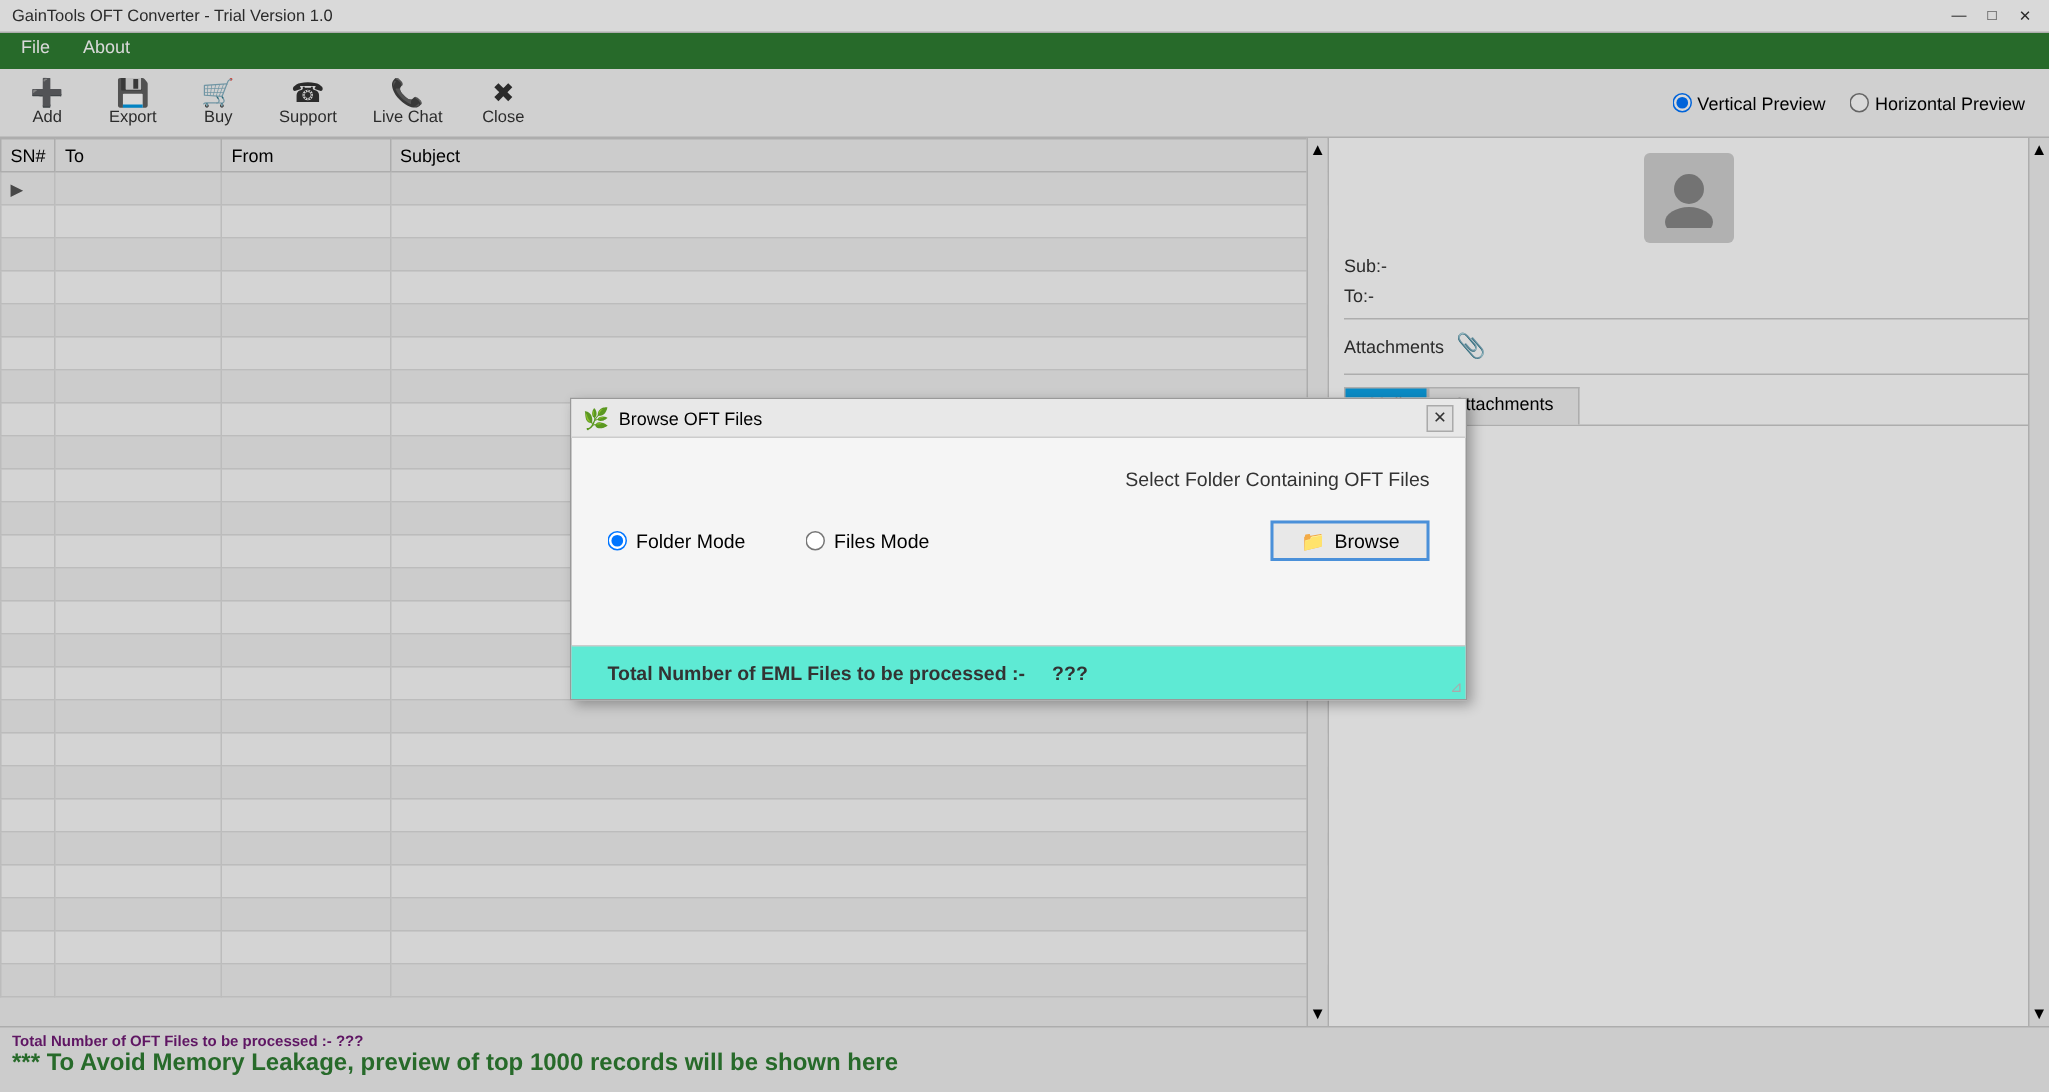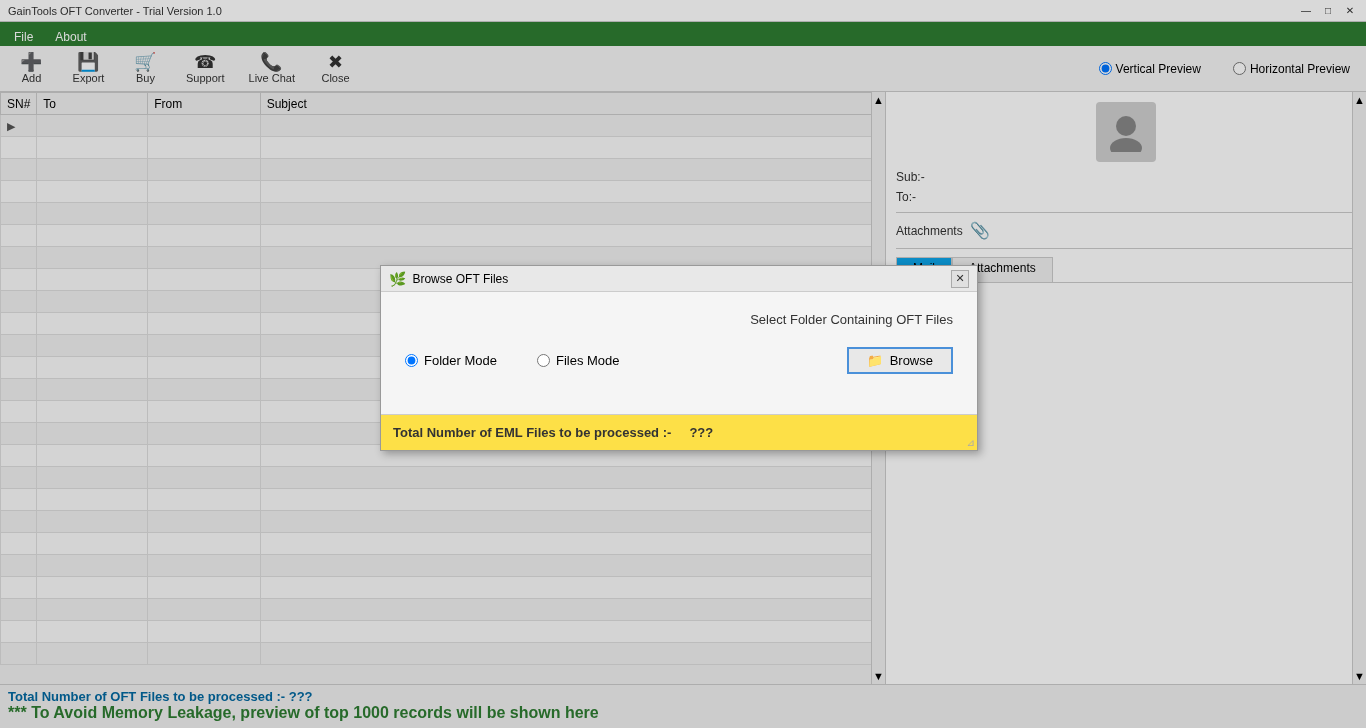--- a/index.html
+++ b/index.html
@@ -38,21 +38,21 @@
       font-size: 10px;
       cursor: pointer;
       color: #333;
     }
 
     
     .menu-bar {
       background: #2e7d32;
       height: 24px;
       display: flex;
-      align-items: flex-end;
+      align-items: flex-start;
       padding: 0 4px;
       gap: 2px;
     }
     .menu-item {
       color: #fff;
       padding: 2px 10px;
       font-size: 12px;
       cursor: pointer;
     }
 
@@ -84,21 +84,21 @@
     .toolbar-icon {
       font-size: 18px;
       line-height: 1;
     }
 
     
     .preview-options {
       margin-left: auto;
       display: flex;
       align-items: flex-start;
-      gap: 32px;
+      gap: 16px;
       padding-right: 12px;
     }
     .preview-option {
       display: flex;
       align-items: center;
       gap: 4px;
       font-size: 12px;
       cursor: pointer;
     }
 
@@ -213,23 +213,23 @@
       bottom: 0;
       left: 0;
       right: 0;
       height: 44px;
       background: #f0f0f0;
       border-top: 1px solid #ccc;
       padding: 4px 8px;
       font-size: 12px;
     }
     .status-line1 {
-      color: #0369a1;
+      color: #701a75;
       font-weight: bold;
-      font-size: 13px;
+      font-size: 10px;
     }
     .status-line2 {
       color: #2e7d32;
       font-weight: bold;
       font-size: 16px;
     }
 
     
     .overlay {
       position: absolute;
@@ -282,21 +282,21 @@
     .dialog-instructions {
       font-size: 13px;
       color: #333;
       margin-bottom: 20px;
       text-align: right;
     }
     .dialog-options {
       display: flex;
       align-items: center;
       gap: 40px;
-      margin-bottom: 20px;
+      margin-bottom: 36px;
     }
     .dialog-option {
       display: flex;
       align-items: center;
       gap: 6px;
       font-size: 13px;
       cursor: pointer;
     }
     .browse-btn {
       background: #e8e8e8;
@@ -304,22 +304,22 @@
       padding: 4px 18px;
       font-size: 13px;
       cursor: pointer;
       display: flex;
       align-items: center;
       gap: 6px;
       margin-left: auto;
     }
     .dialog-footer {
       border-top: 1px solid #ccc;
-      padding: 10px 12px;
-      background: #fde047;
+      padding: 10px 24px;
+      background: #5eead4;
     }
     .dialog-footer-text {
       font-size: 13px;
       font-weight: bold;
       color: #333;
     }
     .dialog-resize-handle {
       position: absolute;
       bottom: 2px;
       right: 2px;

